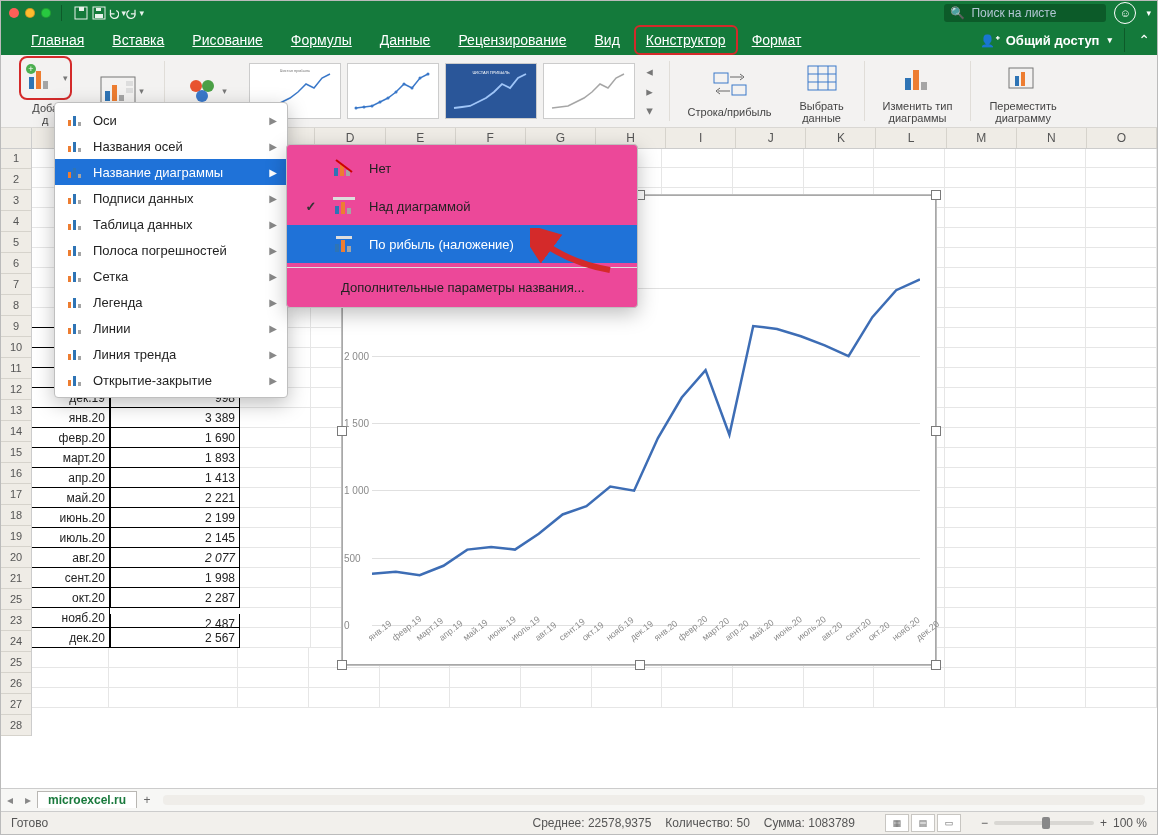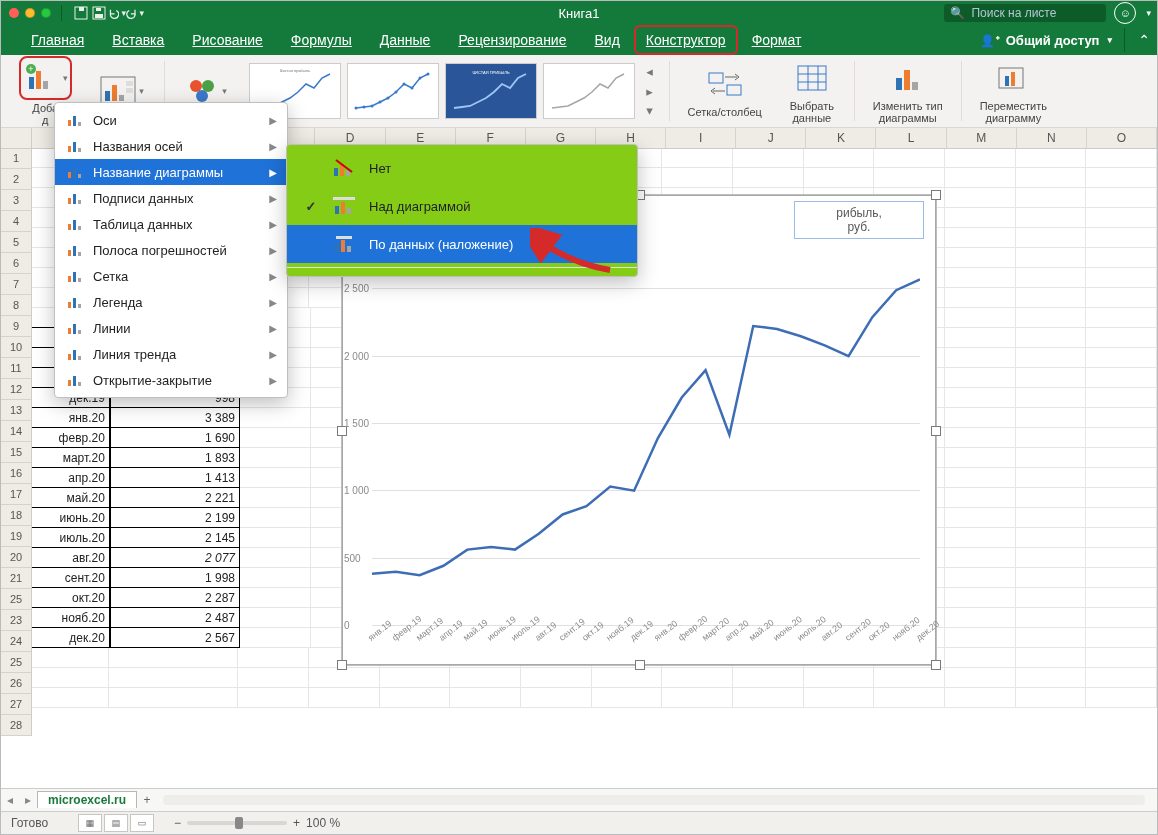--- a/index.html
+++ b/index.html
@@ -42,21 +42,21 @@
 .gthumb.sel{box-shadow:0 0 0 2px #94b58e inset;}
 .gthumb svg{width:100%;height:100%;}
 .gallery .more{width:18px;height:54px;display:flex;flex-direction:column;justify-content:space-between;align-items:center;color:#777;}
 
 .menu1{position:absolute;left:54px;top:102px;width:232px;background:#fff;border:1px solid #bfbfbf;border-radius:4px;box-shadow:0 6px 20px rgba(0,0,0,.25);z-index:100;padding:4px 0;}
 .menu-item{display:flex;align-items:center;padding:5px 10px;gap:8px;font-size:13px;position:relative;cursor:pointer;}
 .menu-item.active{background:#1f72d8;color:#fff;}
 .mi-icon{width:20px;height:16px;display:flex;align-items:center;justify-content:center;}
 .mi-arrow{margin-left:auto;color:#888;font-size:10px;}
 .menu-item.active .mi-arrow{color:#fff;}
-.menu2{position:absolute;left:286px;top:144px;width:350px;background:#84cc16;border:1px solid #bfbfbf;border-radius:4px;box-shadow:0 6px 20px rgba(0,0,0,.25);z-index:101;padding:4px 0;}
+.menu2{position:absolute;left:286px;top:144px;width:350px;background:#ec4899;border:1px solid #bfbfbf;border-radius:4px;box-shadow:0 6px 20px rgba(0,0,0,.25);z-index:101;padding:4px 0;}
 .menu2 .menu-item{padding:8px 16px;gap:12px;}
 .mi-icon2{width:26px;height:22px;display:flex;align-items:center;justify-content:center;}
 .check{width:16px;display:flex;justify-content:center;color:#333;font-weight:700;}
 .menu-sep{height:1px;background:#e0e0e0;margin:4px 0;}
 
 .fx-row{height:22px;border-bottom:1px solid #ccc;display:flex;align-items:center;font-size:12px;}
 .namebox{width:88px;border-right:1px solid #ccc;padding:0 6px;display:flex;align-items:center;justify-content:space-between;}
 .fxbar{flex:1;padding:0 8px;color:#777;position:relative;}
 .fx-expand{position:absolute;right:6px;top:3px;color:#888;font-size:10px;}
 
@@ -134,21 +134,20 @@
         </svg>
         <span class="dd-arrow" style="color:#fff">▾</span>
       </span>
     <span class="qicon">
         <svg width="14" height="14" viewBox="0 0 14 14">
           <path d="M4 4 A5 5 0 1 0 11 8" fill="none" stroke="#fff" stroke-width="1.5"></path>
           <path d="M11 3 L11 8 L6 8" fill="none" stroke="#fff" stroke-width="1.5"></path>
         </svg>
         <span class="dd-arrow" style="color:#fff">▾</span>
       </span>
-    <div class="titletext">Книга1</div>
     <div class="right-tools">
       <div class="searchbox">
         <span>🔍</span>
         <input placeholder="Поиск на листе" style="">
       </div>
       <div class="smile">☺</div>
         <span class="dd-arrow" style="color:#fff">▾</span>
     </div>
   </div>
 
@@ -261,21 +260,21 @@
     <div class="divider"></div>
     <div class="rgroup">
       <div class="big">
           <svg width="40" height="34" viewBox="0 0 40 34">
             <rect x="4" y="6" width="14" height="10" fill="none" stroke="#3a78c9"></rect>
             <rect x="22" y="18" width="14" height="10" fill="none" stroke="#3a78c9"></rect>
             <path d="M20 10 h12 M30 7 l4 3 -4 3" fill="none" stroke="#666"></path>
             <path d="M20 24 h-12 M10 21 l-4 3 4 3" fill="none" stroke="#666"></path>
           </svg>
         </div>
-      <div class="cap">Сетка/столбец</div>
+      <div class="cap">Строка/прибыль</div>
     </div>
     <div class="rgroup">
       <div class="big">
           <svg width="36" height="32" viewBox="0 0 36 32">
             <rect x="4" y="4" width="28" height="24" fill="none" stroke="#3a78c9"></rect>
             <line x1="4" y1="12" x2="32" y2="12" stroke="#3a78c9"></line>
             <line x1="4" y1="20" x2="32" y2="20" stroke="#3a78c9"></line>
             <line x1="14" y1="4" x2="14" y2="28" stroke="#3a78c9"></line>
             <line x1="24" y1="4" x2="24" y2="28" stroke="#3a78c9"></line>
           </svg>
@@ -461,23 +460,26 @@
     <div class="menu-item active">
       <span class="check"></span>
       <span class="mi-icon2">
           <svg width="24" height="20" viewBox="0 0 24 20">
             <rect x="3" y="10" width="4" height="8" fill="#2e74b5"></rect>
             <rect x="9" y="6" width="4" height="12" fill="#ed7d31"></rect>
             <rect x="15" y="12" width="4" height="6" fill="#a5a5a5"></rect>
             <rect x="4" y="2" width="16" height="3" fill="#ddd"></rect>
           </svg>
         </span>
-      <span>По данных (наложение)</span>
+      <span>По рибыль (наложение)</span>
     </div>
     <div class="menu-sep"></div>
+    <div class="menu-item" style="padding-left:54px;">
+      <span>Дополнительные параметры названия...</span>
+    </div>
   </div>
 
   <svg class="red-arrow" style="left:530px;top:228px" width="90" height="50" viewBox="0 0 90 50">
     <defs>
         <marker id="ah" markerWidth="10" markerHeight="10" refX="2" refY="3" orient="auto">
           <path d="M0,0 L0,6 L8,3 z" fill="#d42a2a"></path>
         </marker>
       </defs>
     <path d="M80,42 Q40,35 12,14" fill="none" stroke="#d42a2a" stroke-width="6" marker-end="url(#ah)"></path>
   </svg>
@@ -920,21 +922,21 @@
           <div class="c"></div>
           <div class="c"></div>
           <div class="c"></div>
           <div class="c"></div>
           <div class="c"></div>
           <div class="c"></div>
           <div class="c"></div>
         </div>
         <div class="datarow">
           <div class="c b right" style="width: 94px;">нояб.20</div>
-          <div class="c b right" style="width: 164px;">2 487</div>
+          <div class="c b right" style="width: 164px; margin-top: 6px;">2 487</div>
           <div class="c"></div>
           <div class="c"></div>
           <div class="c"></div>
           <div class="c"></div>
           <div class="c"></div>
           <div class="c"></div>
           <div class="c"></div>
           <div class="c"></div>
           <div class="c"></div>
           <div class="c"></div>
@@ -1012,22 +1014,20 @@
         </div>
         <div class="chartobj">
         <div class="handle tl"></div>
           <div class="handle tr"></div>
         <div class="handle bl"></div>
           <div class="handle br"></div>
         <div class="handle tm"></div>
           <div class="handle bm"></div>
         <div class="handle ml"></div>
           <div class="handle mr"></div>
-        <div class="chart-title-box" style="white-space:pre-line;margin-left:auto;margin-right:12px;">рибыль,
-руб.</div>
         <div class="plot" id="plot">
             <div class="gridh" style="top: 350px;"></div>
             <div class="ytick" style="top: 350px;">0</div>
             <div class="gridh" style="top: 282.692px;"></div>
             <div class="ytick" style="top: 282.692px; text-align: right;">500</div>
             <div class="gridh" style="top: 215.385px;"></div>
             <div class="ytick" style="top: 215.385px;">1 000</div>
             <div class="gridh" style="top: 148.077px;"></div>
             <div class="ytick" style="top: 148.077px;">1 500</div>
             <div class="gridh" style="top: 80.7692px;"></div>
@@ -1073,20 +1073,25 @@
     <div class="stbtn">▸</div>
     <div class="stab">microexcel.ru</div>
     <div class="addtab">+</div>
     <div class="scroll-h">
         <div class="track"></div>
       </div>
   </div>
 
   <div class="status">
     <span>Готово</span>
+    <div class="agg">
+      <span><span>Среднее:</span> <span>22578,9375</span></span>
+      <span><span>Количество:</span> <span>50</span></span>
+      <span><span>Сумма:</span> <span>1083789</span></span>
+    </div>
     <div class="viewbtns">
       <div class="vbtn">▦</div>
       <div class="vbtn">▤</div>
       <div class="vbtn">▭</div>
     </div>
     <div class="zoom">
       <span>−</span>
       <div class="slider">
           <div class="th"></div>
         </div>

